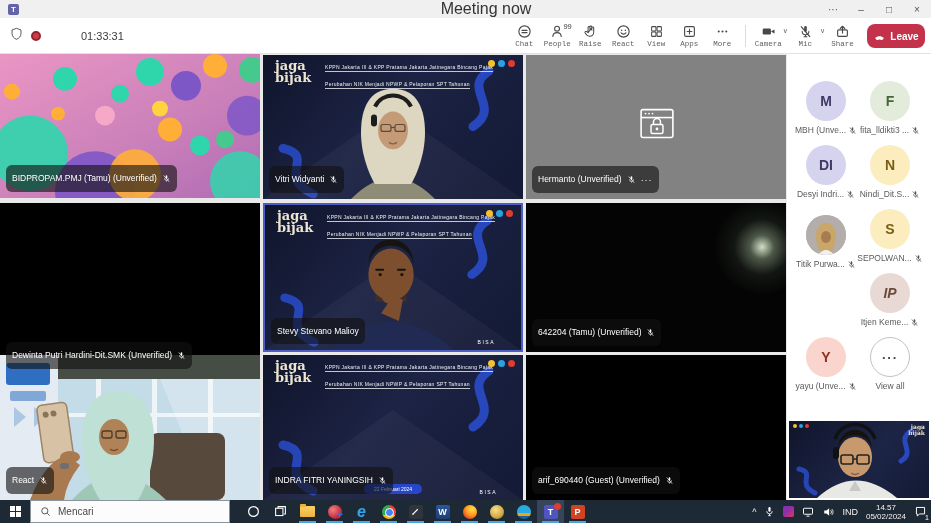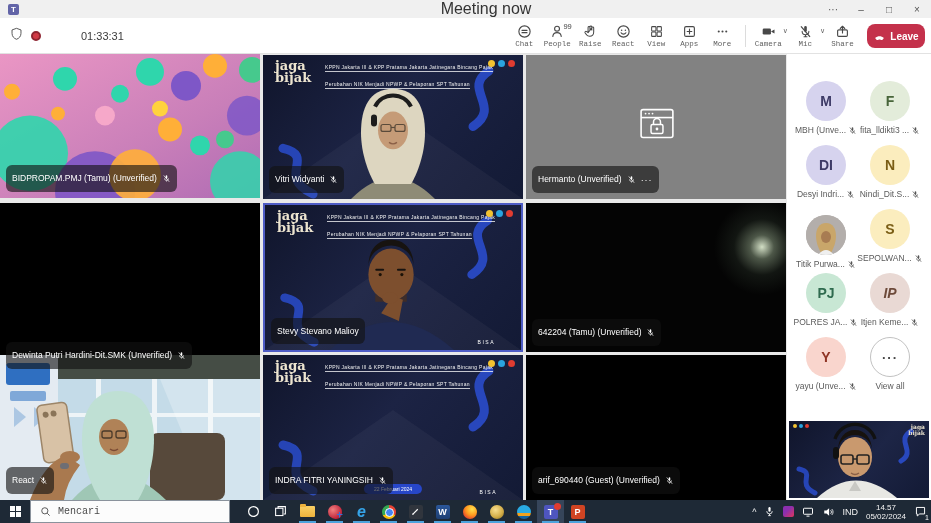--- a/index.html
+++ b/index.html
@@ -82,21 +82,21 @@
   .selftile .jb-mini { position:absolute; right:4px; top:3px; color:#ece4cf; font-family:"DejaVu Serif",serif; font-weight:bold; font-size:6px; line-height:6px; text-align:right; z-index:3; }
   .selftile .mini-logos { position:absolute; left:4px; top:3px; display:flex; gap:2px; z-index:3; }
   .selftile .mini-logos i { width:4px; height:4px; border-radius:50%; display:block; }
 
   
   .taskbar { position:absolute; left:0; bottom:0; width:931px; height:23px; background:#1e2936; display:flex; align-items:center; }
   .tk-start { width:30px; height:23px; display:flex; align-items:center; justify-content:center; cursor:pointer; }
   .win-logo { width:11px; height:11px; display:grid; grid-template-columns:5px 5px; grid-template-rows:5px 5px; gap:1px; }
   .win-logo i { background:#fdfdfd; display:block; }
   .tk-search { width:200px; height:23px; background:#fcfcfc; border:1px solid #8a929c; display:flex; align-items:center; gap:7px; padding-left:9px; cursor:text; }
-  .tk-search .ph { font-size:10px; color:#4a4a4a;font-family:Liberation Mono, monospace; }
+  .tk-search .ph { font-size:10px; color:#4a4a4a; }
   .tk-search svg { width:11px; height:11px; }
   .tk-btn { width:27px; height:23px; display:flex; align-items:center; justify-content:center; cursor:pointer; }
   .app { position:relative; width:27px; height:23px; display:flex; align-items:center; justify-content:center; cursor:pointer; }
   .app.run::after { content:""; position:absolute; bottom:0; left:5px; right:5px; height:2px; background:#4da3dd; }
   .app.active { background:#36455a; }
   .folder { width:15px; height:11px; background:linear-gradient(#f9d065,#eeb33c); border-radius:1px; position:relative; }
   .folder::before { content:""; position:absolute; top:-2px; left:0; width:6px; height:3px; background:#eeb33c; border-radius:1px 1px 0 0; }
   .redapp { width:14px; height:14px; border-radius:50% 50% 45% 55%; background:radial-gradient(circle at 35% 35%, #f08080, #c0233a 70%); position:relative; }
   .redapp::after { content:""; position:absolute; right:-1px; bottom:1px; width:6px; height:6px; background:#3a6fd8; clip-path:polygon(40% 0,60% 0,60% 40%,100% 40%,100% 60%,60% 60%,60% 100%,40% 100%,40% 60%,0 60%,0 40%,40% 40%); }
   .ie { color:#35a3e8; font-size:16px; font-weight:bold; font-style:italic; line-height:14px; }
@@ -545,31 +545,20 @@
       <div class="pname">
           <span>SEPOLWAN...</span>
           <svg viewBox="0 0 16 16" style="color:#555">
             <rect x="6.6" y="2.2" width="2.8" height="6.2" rx="1.4" fill="currentColor"></rect>
             <path d="M4.4 7.8a3.6 3.6 0 0 0 7.2 0M8 11.5v2" stroke="currentColor" fill="none" stroke-width="1.2"></path>
             <line x1="3.2" y1="2.6" x2="12.8" y2="13.8" stroke="currentColor" stroke-width="1.3"></line>
           </svg>
         </div>
     </div>
 
-    <div class="pcell" style="left:8px;top:219px">
-      <div class="avatar av-pj">PJ</div>
-      <div class="pname">
-          <span>POLRES JA...</span>
-          <svg viewBox="0 0 16 16" style="color:#555">
-            <rect x="6.6" y="2.2" width="2.8" height="6.2" rx="1.4" fill="currentColor"></rect>
-            <path d="M4.4 7.8a3.6 3.6 0 0 0 7.2 0M8 11.5v2" stroke="currentColor" fill="none" stroke-width="1.2"></path>
-            <line x1="3.2" y1="2.6" x2="12.8" y2="13.8" stroke="currentColor" stroke-width="1.3"></line>
-          </svg>
-        </div>
-    </div>
     <div class="pcell" style="left:72px;top:219px">
       <div class="avatar av-ip">IP</div>
       <div class="pname">
           <span>Itjen Keme...</span>
           <svg viewBox="0 0 16 16" style="color:#555">
             <rect x="6.6" y="2.2" width="2.8" height="6.2" rx="1.4" fill="currentColor"></rect>
             <path d="M4.4 7.8a3.6 3.6 0 0 0 7.2 0M8 11.5v2" stroke="currentColor" fill="none" stroke-width="1.2"></path>
             <line x1="3.2" y1="2.6" x2="12.8" y2="13.8" stroke="currentColor" stroke-width="1.3"></line>
           </svg>
         </div>

